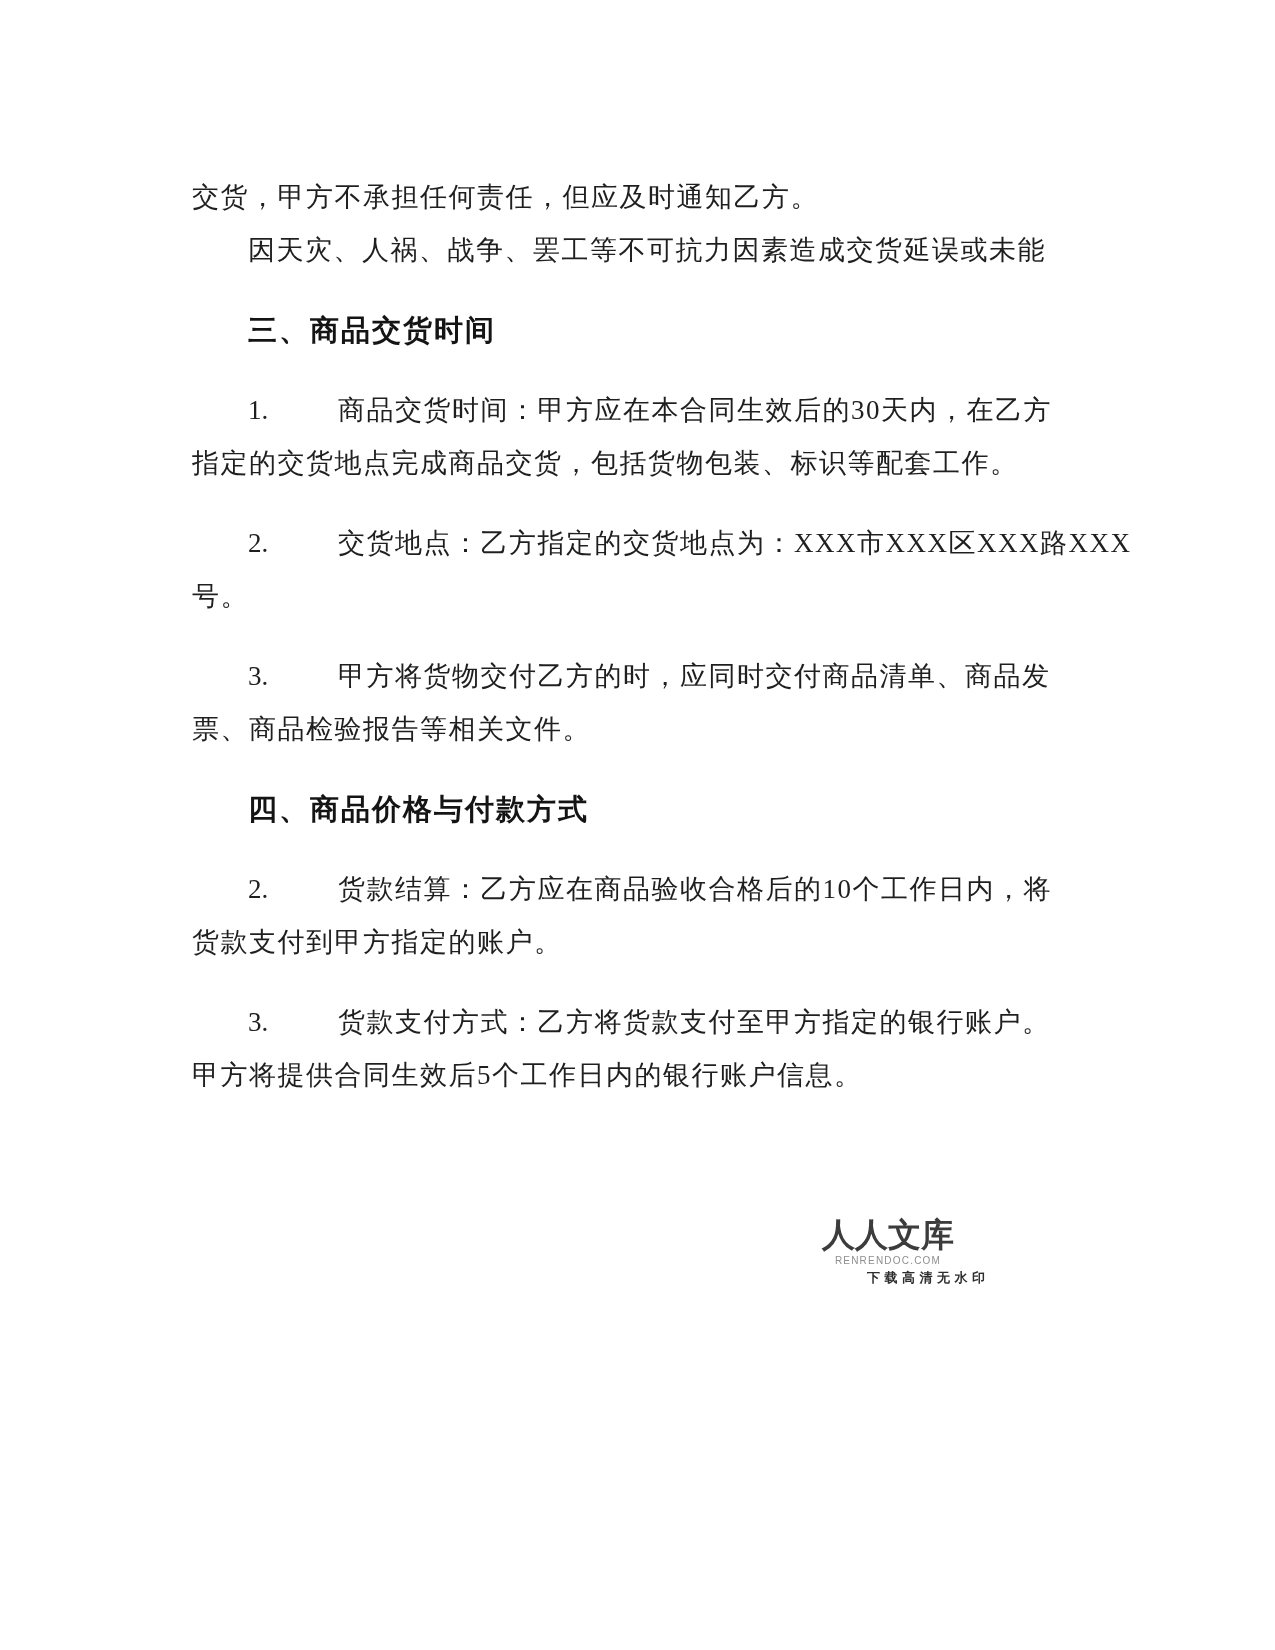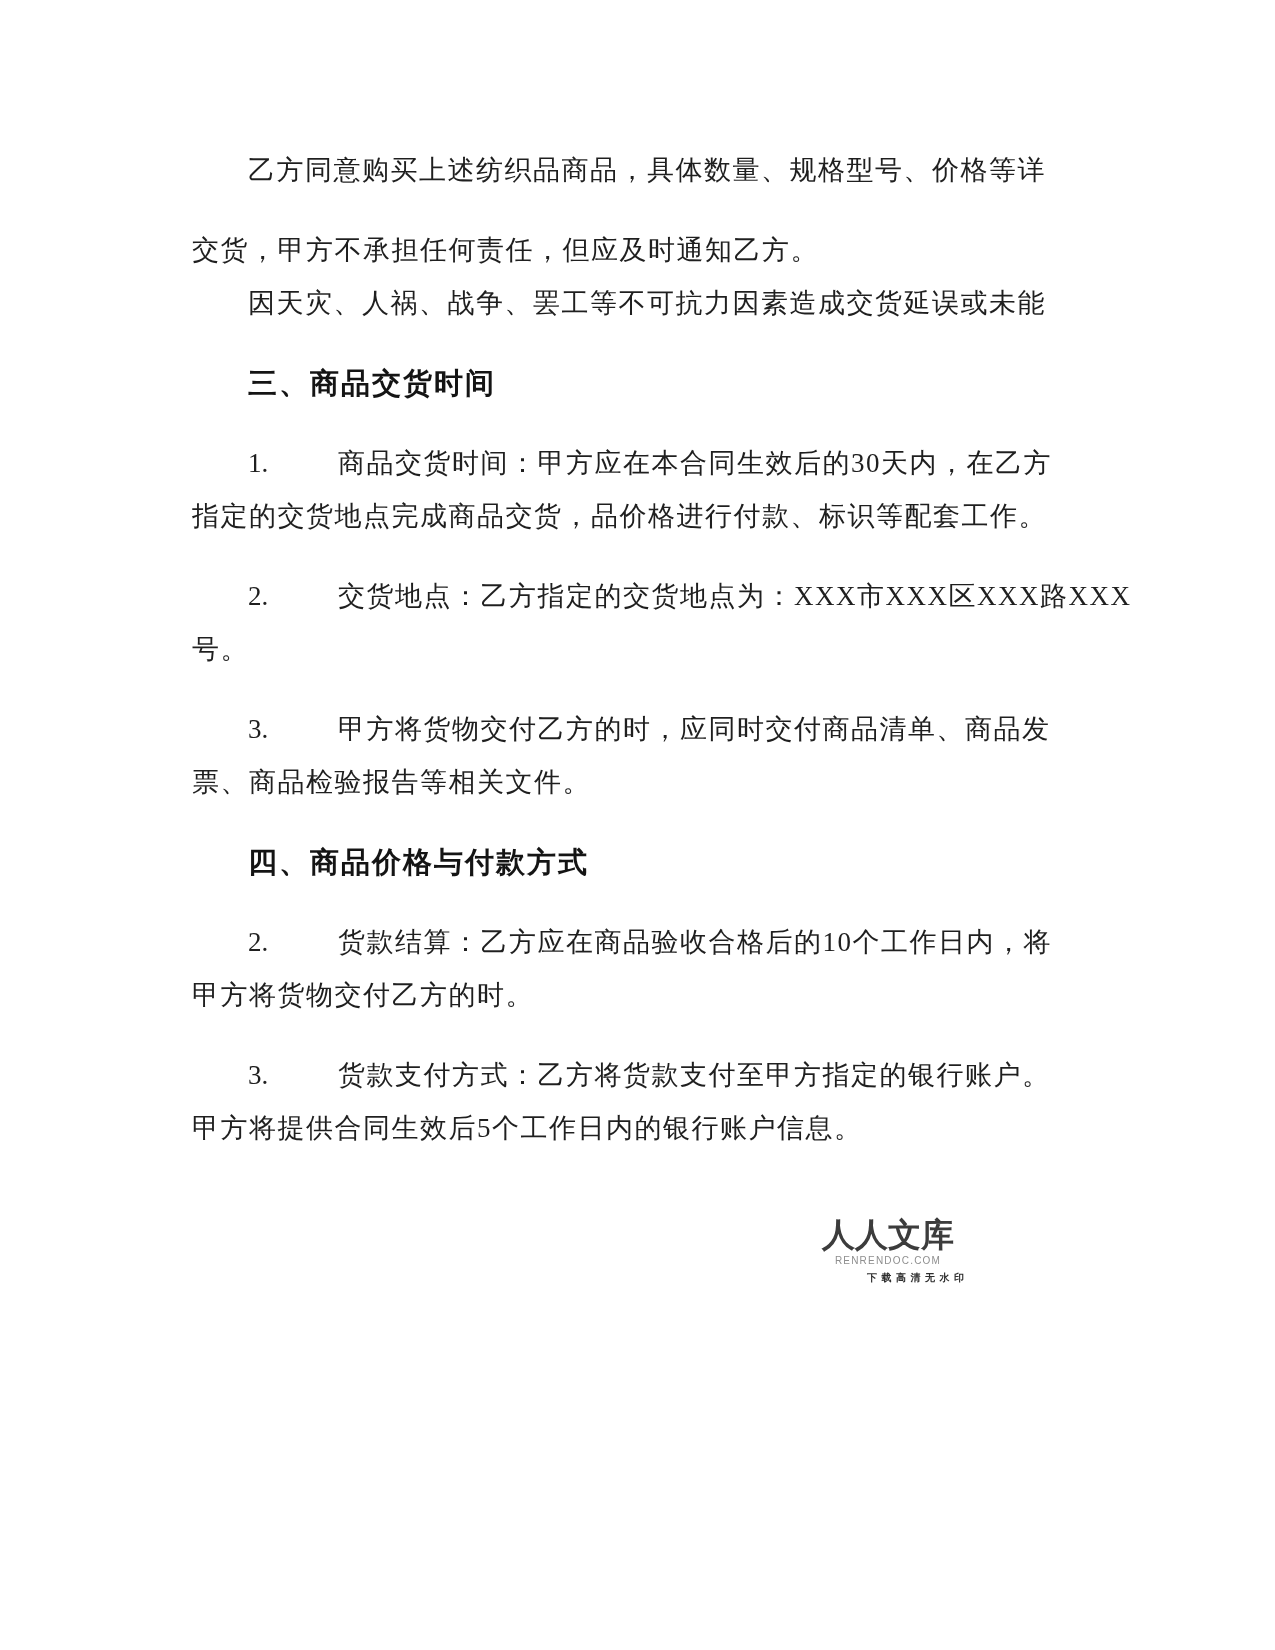--- a/index.html
+++ b/index.html
@@ -64,73 +64,72 @@
     font-family: "Liberation Sans", "DejaVu Sans", sans-serif;
     font-size: 10px;
     line-height: 14px;
     color: #8e8e8e;
     letter-spacing: 1.2px;
     white-space: nowrap;
     margin-top: 2px;
   }
   .wm-tagline {
     font-family: "Liberation Sans", "DejaVu Sans", sans-serif;
-    font-size: 10px;
+    font-size: 13px;
     line-height: 14px;
     font-weight: bold;
     color: #2e2e2e;
     letter-spacing: 4.5px;
     white-space: nowrap;
     margin-top: 3px;
     margin-left: 46px;
   }
 </style>
 </head>
 <body>
 
 <div class="page">
 
   <div class="content">
 
     <section class="para">
-      <div class="line indent">乙方同意购买上述纺织品商品，具体数量、规格型号、价格等详</div>
     </section>
 
     <section class="para">
       <div class="line">交货，甲方不承担任何责任，但应及时通知乙方。</div>
       <div class="line indent">因天灾、人祸、战争、罢工等不可抗力因素造成交货延误或未能</div>
     </section>
 
     <section class="para">
       <div class="heading">三、商品交货时间</div>
     </section>
 
     <section class="para">
       <div class="line"><span class="num">1.</span><span>商品交货时间：甲方应在本合同生效后的30天内，在乙方</span></div>
-      <div class="line">指定的交货地点完成商品交货，品价格进行付款、标识等配套工作。</div>
+      <div class="line">指定的交货地点完成商品交货，包括货物包装、标识等配套工作。</div>
     </section>
 
     <section class="para">
       <div class="line"><span class="num">2.</span><span>交货地点：乙方指定的交货地点为：XXX市XXX区XXX路XXX</span></div>
       <div class="line">号。</div>
     </section>
 
     <section class="para">
       <div class="line"><span class="num">3.</span><span>甲方将货物交付乙方的时，应同时交付商品清单、商品发</span></div>
       <div class="line">票、商品检验报告等相关文件。</div>
     </section>
 
     <section class="para">
       <div class="heading">四、商品价格与付款方式</div>
     </section>
 
 
     <section class="para">
       <div class="line"><span class="num">2.</span><span>货款结算：乙方应在商品验收合格后的10个工作日内，将</span></div>
-      <div class="line">甲方将货物交付乙方的时。</div>
+      <div class="line">货款支付到甲方指定的账户。</div>
     </section>
 
     <section class="para">
       <div class="line"><span class="num">3.</span><span>货款支付方式：乙方将货款支付至甲方指定的银行账户。</span></div>
       <div class="line">甲方将提供合同生效后5个工作日内的银行账户信息。</div>
     </section>
 
   </div>
 
   <div class="watermark">

